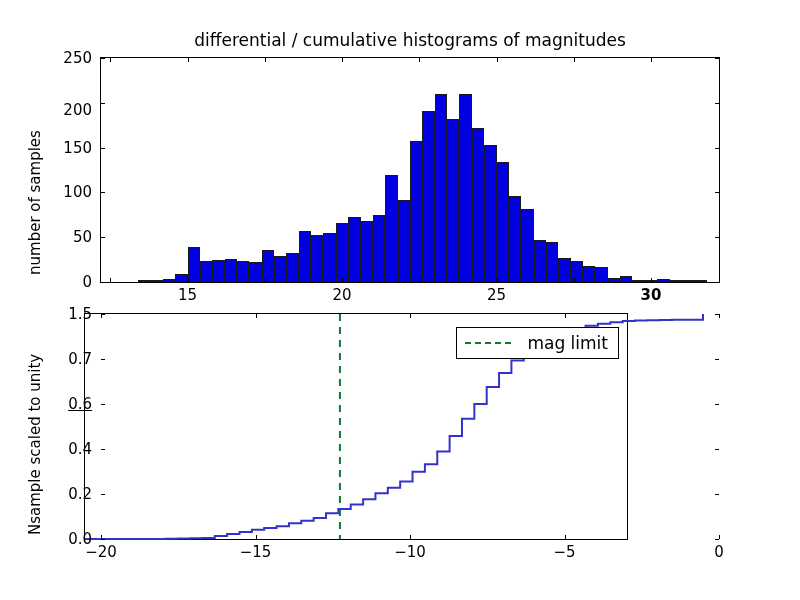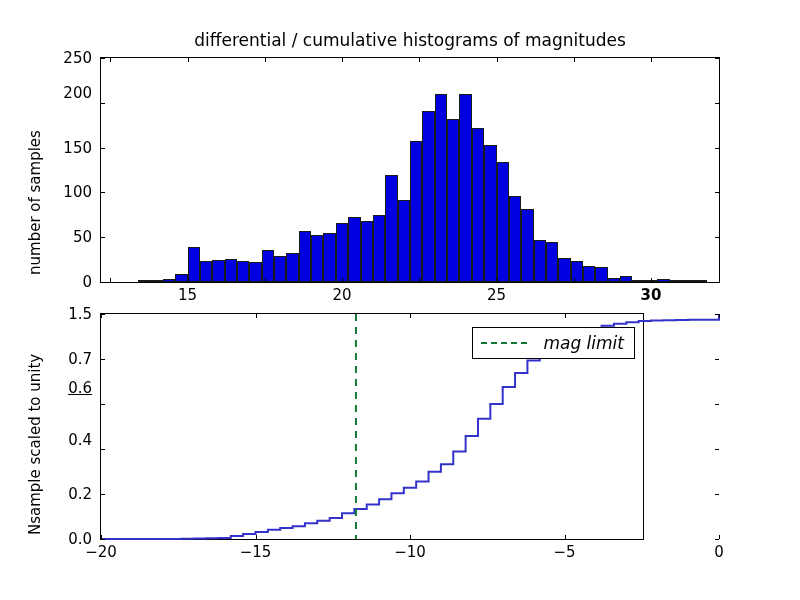--- a/index.html
+++ b/index.html
@@ -1,21 +1,21 @@
 <!DOCTYPE html>
 <html><head>
 <meta charset="utf-8">
 <style>
   html,body{margin:0;padding:0;background:#ffffff;}
   body{width:800px;height:600px;position:relative;overflow:hidden;
        font-family:"DejaVu Sans","Liberation Sans",sans-serif;color:#000;}
   #figure{position:absolute;left:0;top:0;width:800px;height:600px;}
   .axes{position:absolute;box-sizing:border-box;border:1px solid #000;background:#fff;}
   #top-axes{left:100px;top:57px;width:620px;height:226px;}
-  #bottom-axes{left:100px;top:313px;width:544px;height:227px;font-style:italic;}
+  #bottom-axes{left:84px;top:313px;width:544px;height:227px;}
   #title{position:absolute;left:100px;top:30px;width:620px;text-align:center;
          font-size:17px;line-height:20px;}
   .ylabel{position:absolute;transform-origin:0 0;white-space:nowrap;font-size:15px;}
   #top-ylabel{left:26px;top:275px;transform:rotate(-90deg);}
   #bottom-ylabel{left:26px;top:535px;transform:rotate(-90deg);}
   #xlabel{position:absolute;left:100px;top:567px;width:620px;text-align:center;font-size:15px;}
   .ticklabel{position:absolute;font-size:15px;white-space:nowrap;}
   .ytick-label{text-align:right;transform:translate(-100%,-50%);}
   .xtick-label{transform:translate(-50%,0);}
   .tick-mark{position:absolute;background:#000;}
@@ -94,21 +94,21 @@
       <div class="tick-mark tick-y" style="left: 715px; top: 282px;"></div>
       <div class="ticklabel ytick-label" style="left: 92px; top: 237.2px;">50</div>
       <div class="tick-mark tick-y" style="left: 101px; top: 237.2px;"></div>
       <div class="tick-mark tick-y" style="left: 715px; top: 237.2px;"></div>
       <div class="ticklabel ytick-label" style="left: 92px; top: 192.4px;">100</div>
       <div class="tick-mark tick-y" style="left: 101px; top: 192.4px;"></div>
       <div class="tick-mark tick-y" style="left: 715px; top: 192.4px;"></div>
       <div class="ticklabel ytick-label" style="left: 92px; top: 147.6px;">150</div>
       <div class="tick-mark tick-y" style="left: 101px; top: 147.6px;"></div>
       <div class="tick-mark tick-y" style="left: 715px; top: 147.6px;"></div>
-      <div class="ticklabel ytick-label" style="left: 92px; top: 93px;">200</div>
+      <div class="ticklabel ytick-label" style="left: 92px; top: 110px;">200</div>
       <div class="tick-mark tick-y" style="left: 101px; top: 102.8px;"></div>
       <div class="tick-mark tick-y" style="left: 715px; top: 102.8px;"></div>
       <div class="ticklabel ytick-label" style="left: 92px; top: 58px;">250</div>
       <div class="tick-mark tick-y" style="left: 101px; top: 58px;"></div>
       <div class="tick-mark tick-y" style="left: 715px; top: 58px;"></div>
       <div class="ticklabel xtick-label" style="left: 187.52px; top: 286px;">15</div>
       <div class="tick-mark tick-x" style="left: 187.52px; top: 278px;"></div>
       <div class="tick-mark tick-x" style="left: 187.52px; top: 58px;"></div>
       <div class="ticklabel xtick-label" style="left: 342.02px; top: 286px;">20</div>
       <div class="tick-mark tick-x" style="left: 342.02px; top: 278px;"></div>
@@ -152,24 +152,24 @@
       <span id="legend-label">mag limit</span>
     </div>
   </div>
   <div id="bottom-ticks">
       <div class="ticklabel ytick-label" style="left: 92px; top: 539px;">0.0</div>
       <div class="tick-mark tick-y" style="left: 101px; top: 539px;"></div>
       <div class="tick-mark tick-y" style="left: 715px; top: 539px;"></div>
       <div class="ticklabel ytick-label" style="left: 92px; top: 494px;">0.2</div>
       <div class="tick-mark tick-y" style="left: 101px; top: 494px;"></div>
       <div class="tick-mark tick-y" style="left: 715px; top: 494px;"></div>
-      <div class="ticklabel ytick-label" style="left: 92px; top: 440px;">0.4</div>
+      <div class="ticklabel ytick-label" style="left: 92px; top: 449px;">0.4</div>
       <div class="tick-mark tick-y" style="left: 101px; top: 449px;"></div>
       <div class="tick-mark tick-y" style="left: 715px; top: 449px;"></div>
-      <div class="ticklabel ytick-label" style="left: 92px; top: 388px; text-decoration: underline;">0.6</div>
+      <div class="ticklabel ytick-label" style="left: 92px; top: 404px; text-decoration: underline;">0.6</div>
       <div class="tick-mark tick-y" style="left: 101px; top: 404px;"></div>
       <div class="tick-mark tick-y" style="left: 715px; top: 404px;"></div>
       <div class="ticklabel ytick-label" style="left: 92px; top: 359px;">0.7</div>
       <div class="tick-mark tick-y" style="left: 101px; top: 359px;"></div>
       <div class="tick-mark tick-y" style="left: 715px; top: 359px;"></div>
       <div class="ticklabel ytick-label" style="left: 92px; top: 314px;">1.5</div>
       <div class="tick-mark tick-y" style="left: 101px; top: 314px;"></div>
       <div class="tick-mark tick-y" style="left: 715px; top: 314px;"></div>
       <div class="ticklabel xtick-label" style="left: 101px; top: 543px;">−20</div>
       <div class="tick-mark tick-x" style="left: 101px; top: 535px;"></div>

